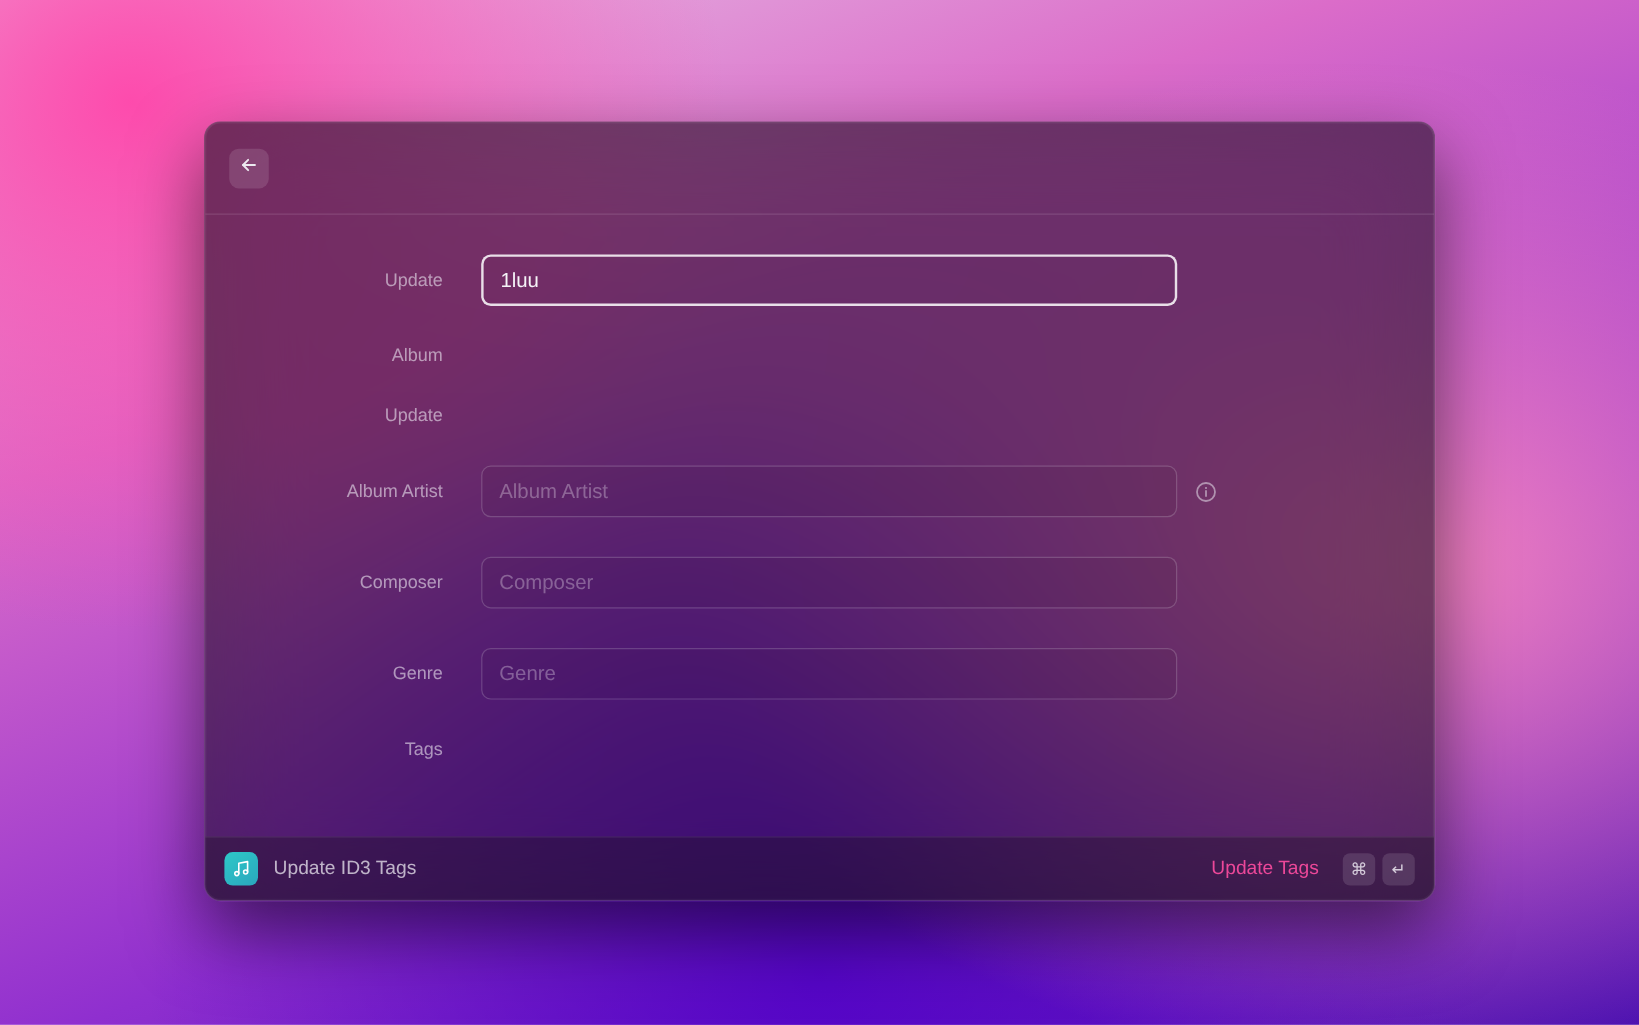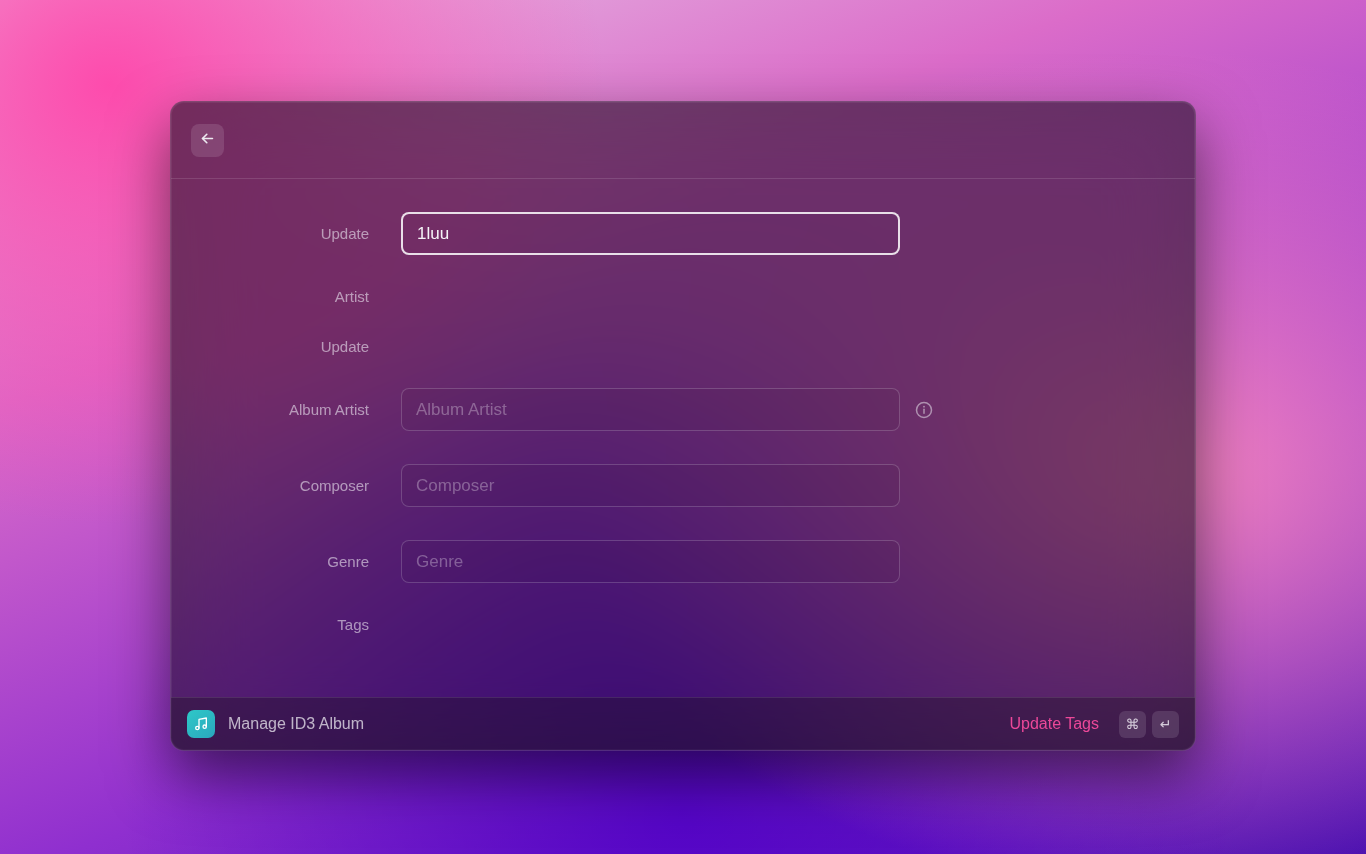--- a/index.html
+++ b/index.html
@@ -54,21 +54,21 @@
   margin-bottom: 33px;
   padding: 0 24px;
 }
 .row .label {
   width: 206px;
   text-align: right;
   padding-right: 32px;
   color: rgba(230,225,235,0.62);
   font-size: 15px;
 }
-.row .input-wrap { width: 499px; position: relative; }
+.row .input-wrap { width: 580px; position: relative; }
 .row input {
   width: 100%;
   height: 43px;
   border-radius: 8px;
   background: rgba(0,0,0,0.05);
   border: 1px solid rgba(255,255,255,0.18);
   color: #f5f3f7;
   font-size: 17px;
   padding: 0 14px;
   outline: none;
@@ -145,21 +145,21 @@
   <div class="form-area">
 
     <div class="row">
       <div class="label">Update</div>
       <div class="input-wrap">
         <input class="focused" placeholder="Artist" value="1luu" style="">
       </div>
     </div>
 
     <div class="row">
-      <div class="label">Artist</div>
+      <div class="label">Album</div>
     </div>
 
     <div class="row">
       <div class="label">Update</div>
     </div>
 
     <div class="row">
       <div class="label">Album Artist</div>
       <div class="input-wrap">
         <input placeholder="Album Artist" style="">
@@ -194,20 +194,20 @@
   </div>
 
   <div class="footer">
     <div class="app-icon">
       <svg viewBox="0 0 24 24" fill="none" stroke="#ffffff" stroke-width="2" stroke-linecap="round" stroke-linejoin="round">
           <path d="M9 18V5l11-2v13"></path>
           <circle cx="6.5" cy="18" r="2.5"></circle>
           <circle cx="17.5" cy="16" r="2.5"></circle>
         </svg>
     </div>
-    <div class="footer-title">Manage ID3 Album</div>
+    <div class="footer-title">Update ID3 Tags</div>
     <div class="footer-spacer"></div>
     <div class="footer-action">Update Tags</div>
     <div class="kbd">⌘</div>
     <div class="kbd">↵</div>
   </div>
 
 </div>
 
 </body></html>

